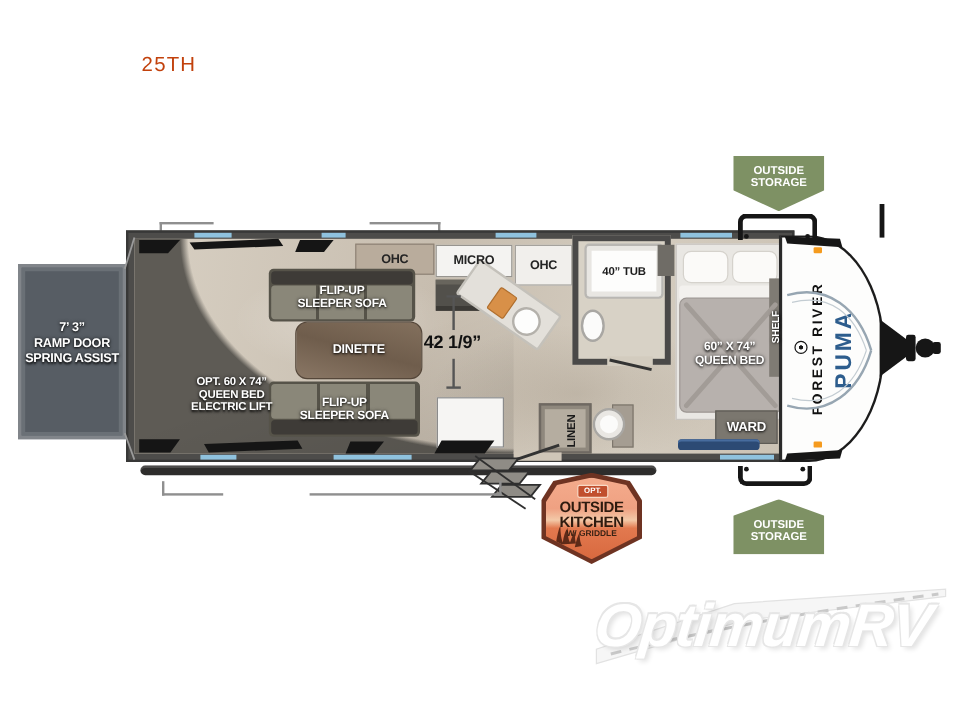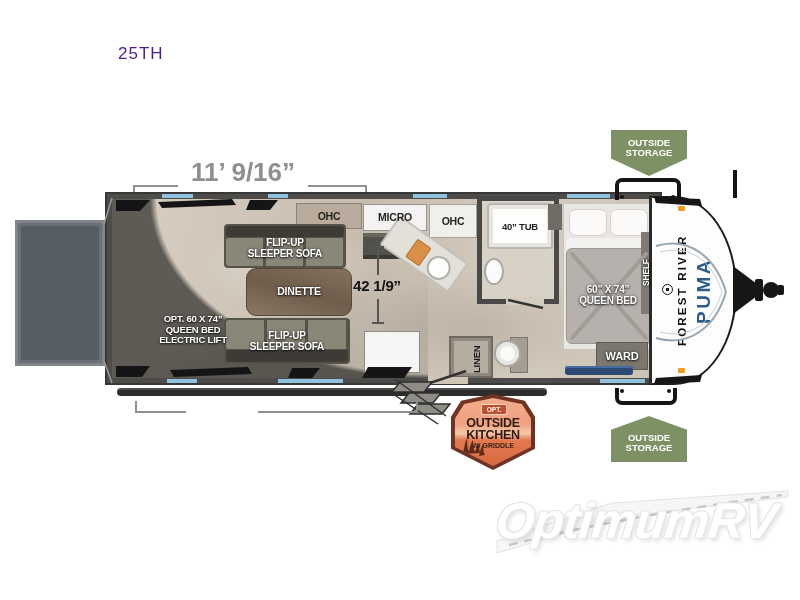--- a/index.html
+++ b/index.html
@@ -27,23 +27,22 @@
   .win{height:4px;background:#8fc2de;}
   .box{box-sizing:border-box;}
   .badge-green{background:#7e9164;color:#fff;text-align:center;font-weight:bold;}
   .chipline{line-height:1.0;}
 </style>
 </head>
 <body>
 
 <div class="stage">
 
-  <div class="abs" style="left:118px;top:44px;font-size:17px;font-weight:500;letter-spacing:1px;color:#4c1d95;">25TH</div>
-
-  <div class="abs dim" style="left:178px;top:157px;width:130px;font-size:26px;">11’ 9/16”</div>
+  <div class="abs" style="left:118px;top:44px;font-size:17px;font-weight:500;letter-spacing:1px;color:#c2410c;">25TH</div>
+
   <div class="abs dimline" style="left:133px;top:185px;width:45px;height:2px;"></div>
   <div class="abs dimline" style="left:308px;top:185px;width:59px;height:2px;"></div>
   <div class="abs dimline" style="left:133px;top:185px;width:2px;height:12px;"></div>
   <div class="abs dimline" style="left:365px;top:185px;width:2px;height:12px;"></div>
 
   <div class="abs shell"></div>
   <div class="abs floor"></div>
   <div class="abs garage-dark"></div>
 
   <div class="abs win" style="left:162px;top:194px;width:31px;"></div>
@@ -176,20 +175,23 @@
     <g fill="#161616">
       <polygon points="654,197 700,199 702,206 656,203"></polygon>
       <polygon points="654,384 700,382 702,375 656,378"></polygon>
     </g>
     <g>
       <polygon points="497,553 620,517 788,497 788,491 612,503 497,541" fill="#f6f6f6" stroke="#e2e2e2" stroke-width="1"></polygon>
       <path d="M 509 545 C 600 522 700 506 782 495" stroke="#c9c9c9" stroke-width="2.5" stroke-dasharray="9 7" fill="none"></path>
     </g>
   </svg>
 
+  <div class="abs lbl prel" style="left:18px;top:267px;width:84px;font-size:10.5px;line-height:1.25;">7’ 3”
+RAMP DOOR
+SPRING ASSIST</div>
   <div class="abs lbl prel" style="left:134px;top:314px;width:118px;font-size:9.5px;">OPT. 60 X 74”
 QUEEN BED
 ELECTRIC LIFT</div>
   <div class="abs dlbl" style="left:296px;top:203px;width:66px;height:26px;line-height:26px;font-size:10.5px;">OHC</div>
   <div class="abs lbl prel" style="left:222px;top:237px;width:126px;font-size:10px;">FLIP-UP
 SLEEPER SOFA</div>
   <div class="abs lbl" style="left:246px;top:286px;width:106px;font-size:10.5px;">DINETTE</div>
   <div class="abs lbl prel" style="left:222px;top:330px;width:130px;font-size:10px;">FLIP-UP
 SLEEPER SOFA</div>
   <div class="abs dlbl" style="left:363px;top:204px;width:64px;height:27px;line-height:27px;font-size:10.5px;">MICRO</div>

